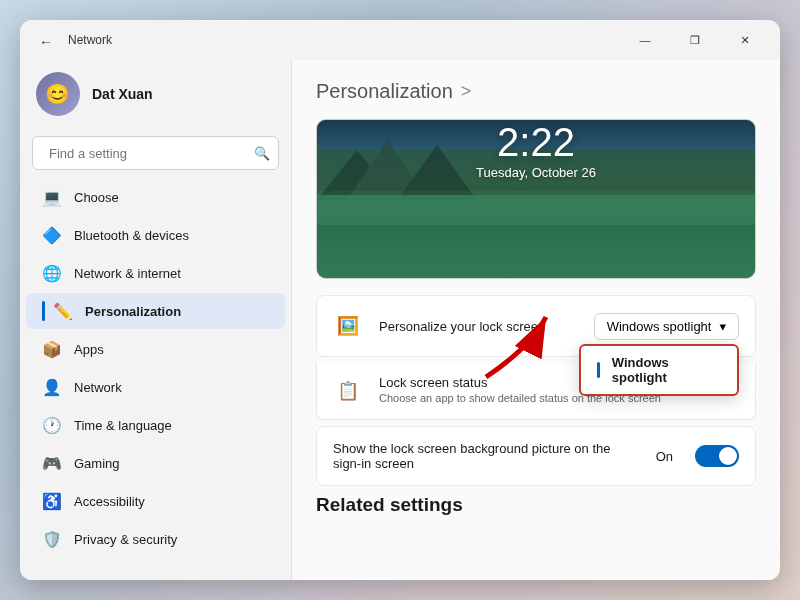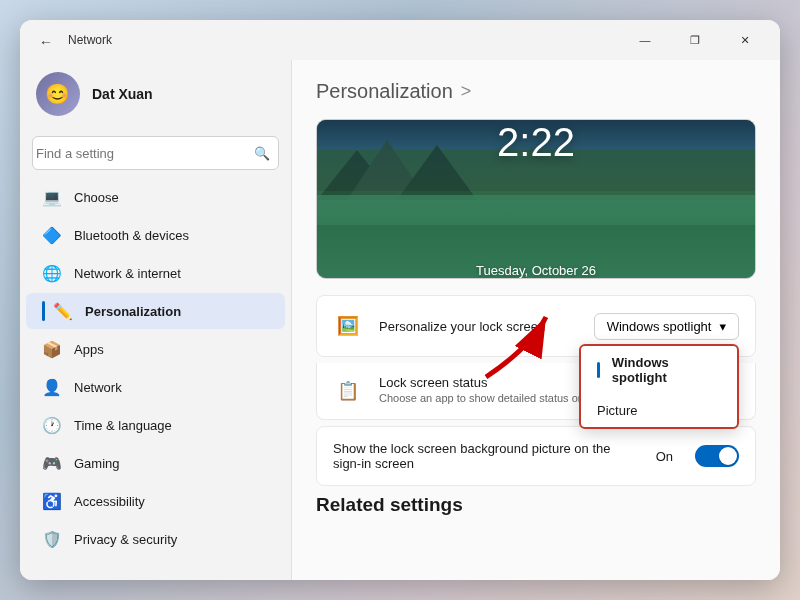--- a/index.html
+++ b/index.html
@@ -120,21 +120,21 @@
     
     .search-container {
       margin: 4px 12px 8px;
       position: relative;
     }
     .search-input {
       width: 100%;
       height: 34px;
       border: 1px solid #d0d0d0;
       border-radius: 6px;
-      padding: 0 32px 0 3px;
+      padding: 0 32px 0 16px;
       font-size: 13px;
       background: white;
       color: #3b82f6;
       outline: none;
     }
     .search-icon-wrap {
       position: absolute;
       right: 8px;
       top: 50%;
       transform: translateY(-50%);
@@ -218,23 +218,22 @@
       bottom: 0; left: 0; right: 0;
       height: 55%;
       background: linear-gradient(180deg, #3a8a6a 0%, #2a7a5a 40%, #4a9a7a 100%);
     }
     .lock-preview-overlay {
       position: absolute;
       inset: 0;
       display: flex;
       flex-direction: column;
       align-items: center;
-      justify-content: space-between;
+      justify-content: flex-start;
       color: white;
-      gap: 36px;
     }
     .lock-time {
       font-size: 40px;
       font-weight: 200;
       text-shadow: 0 2px 8px rgba(0,0,0,0.4);
     }
     .lock-date {
       font-size: 13px;
       text-shadow: 0 1px 4px rgba(0,0,0,0.4);
     }
@@ -480,23 +479,20 @@
             <button class="dropdown-btn">
               <span>Windows spotlight</span>
               <span>▾</span>
             </button>
 
             <div class="dropdown-menu">
               <div class="dropdown-item selected">
                 <div class="selected-indicator"></div>
                 <span>Windows spotlight</span>
               </div>
-              <div class="dropdown-item">
-                <span>Picture</span>
-              </div>
             </div>
           </div>
         </div>
 
         <svg style="position:absolute;bottom:-30px;right:195px;width:90px;height:80px;pointer-events:none;z-index:200;">
           <defs>
             <marker id="arrowhead" markerWidth="8" markerHeight="6" refX="8" refY="3" orient="auto">
               <polygon points="0 0, 8 3, 0 6" fill="#cc0000"></polygon>
             </marker>
           </defs>

